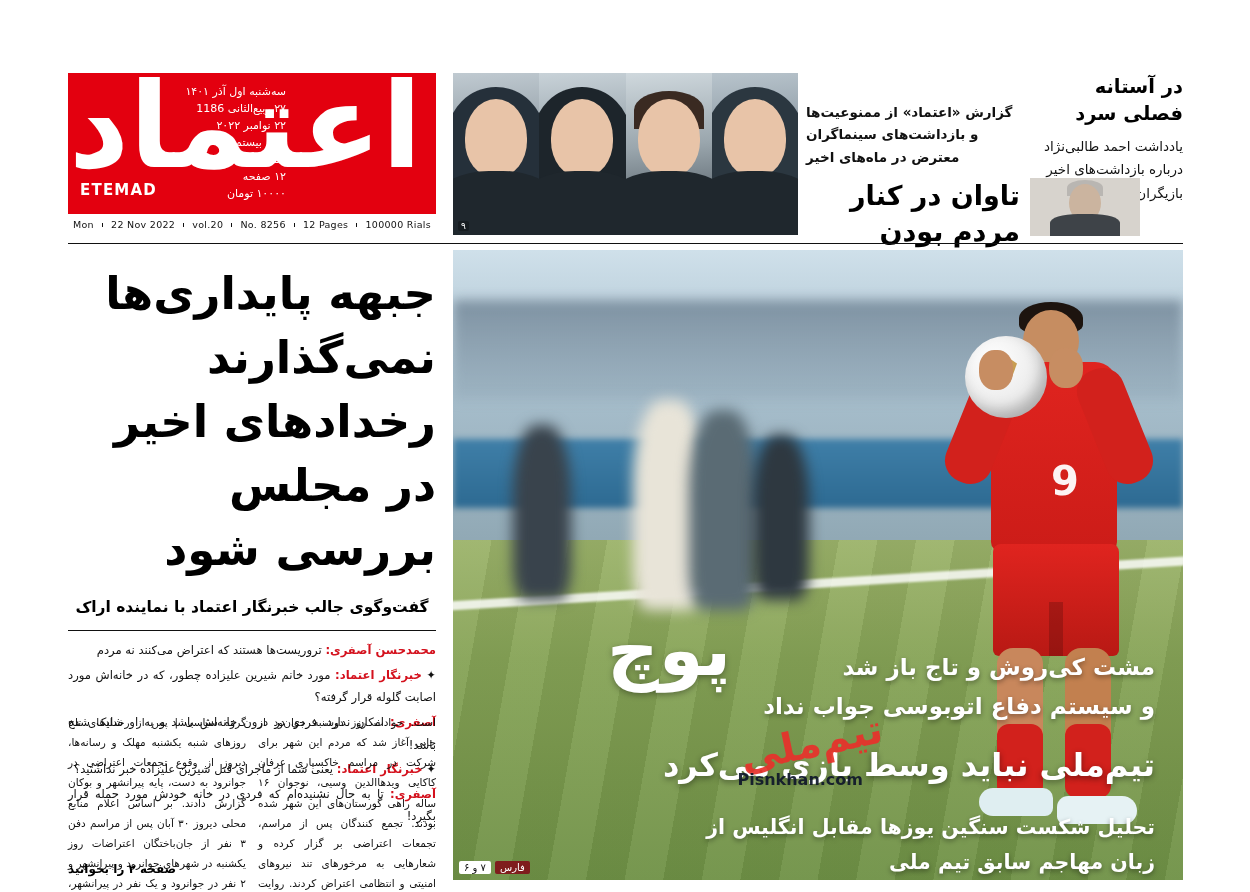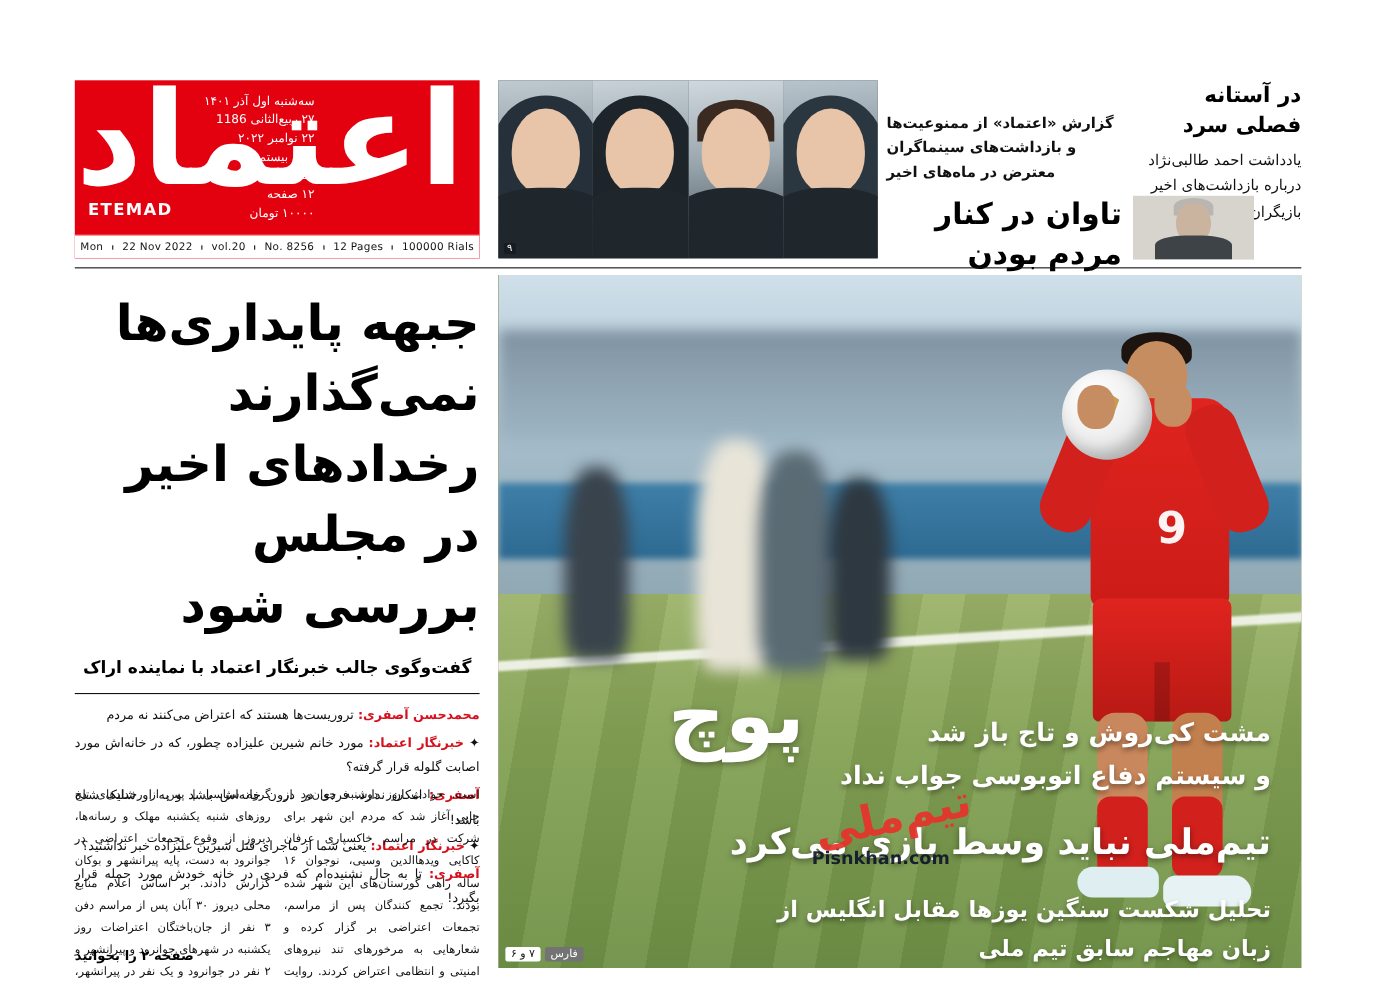--- a/index.html
+++ b/index.html
@@ -453,21 +453,21 @@
     display: flex; align-items: center; gap: 4px;
     direction: rtl;
   }
   .credit .chip {
     background: #ffffff;
     color: #111;
     font-size: 10px;
     padding: 1px 5px;
     border-radius: 2px;
   }
-  .credit .chip.red { background: #737373; color: #fff; }
+  .credit .chip.red { background: #7f1d1d; color: #fff; }
   .credit .chip.num { background: #ffffff; color: #111; }
 </style>
 </head>
 <body>
 
 <div id="page">
 
   <div class="masthead">
     <div class="masthead-logo">اعتماد</div>
     <div class="masthead-dates">

